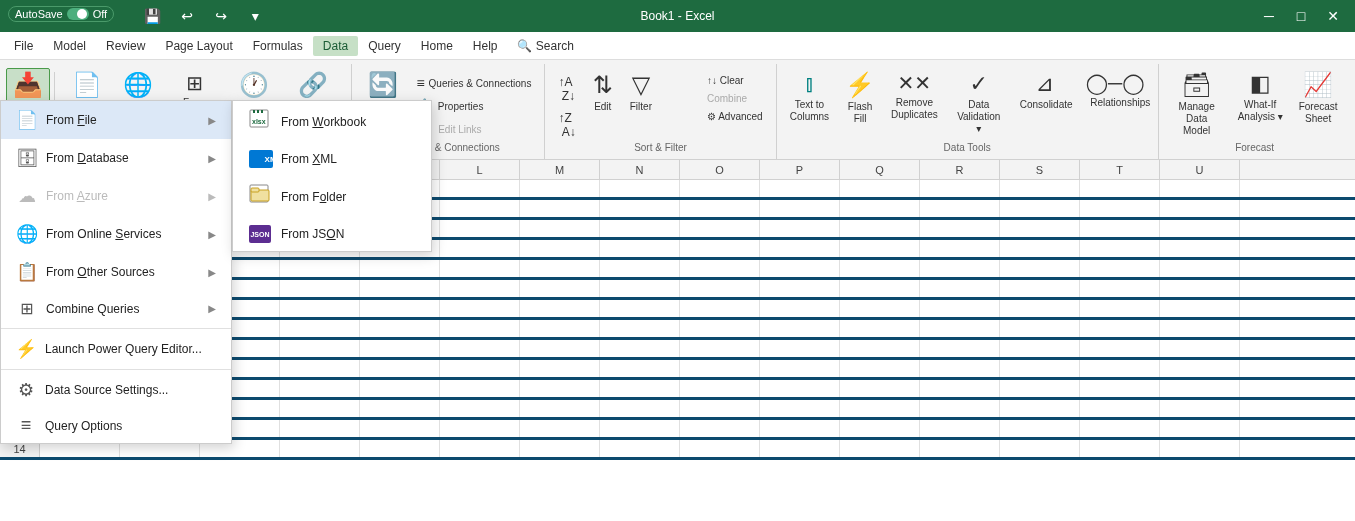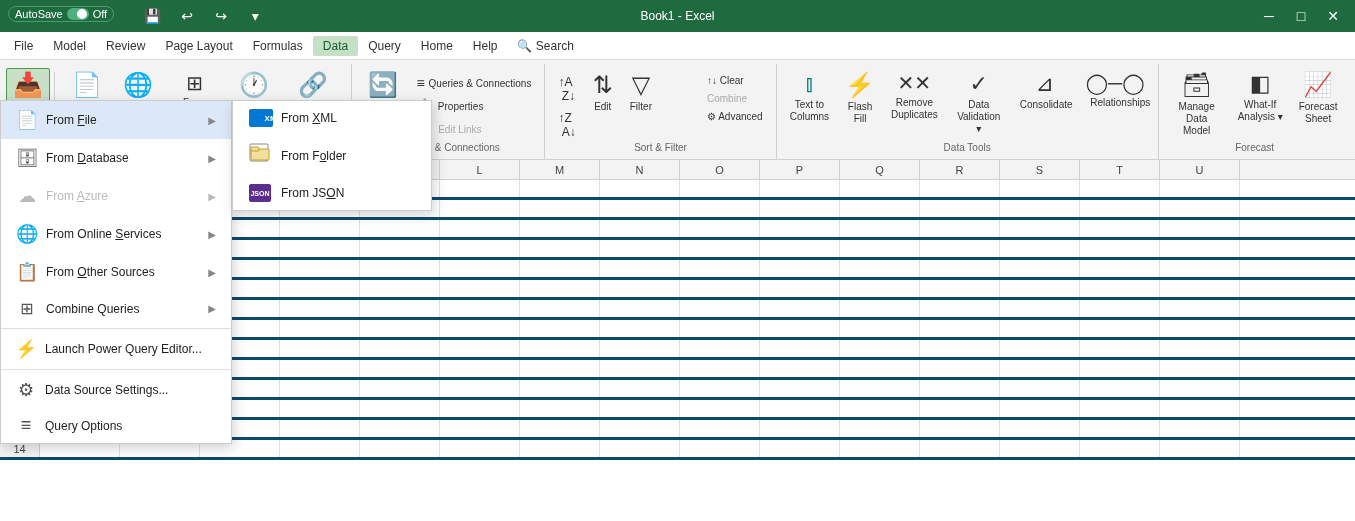--- a/index.html
+++ b/index.html
@@ -738,20 +738,32 @@
     <span>Data Source Settings...</span>
   </div>
   <div class="dropdown-standalone">
     <span class="dropdown-icon">≡</span>
     <span>Query Options</span>
   </div>
 </div>
 
 <div class="from-file-submenu">
 
+  <div class="submenu-item">
+    <span class="submenu-icon">
+      <svg width="22" height="20" viewBox="0 0 22 20">
+        <rect x="1" y="1" width="18" height="17" rx="1" fill="#fff" stroke="#888" stroke-width="1"></rect>
+        <rect x="4" y="1" width="2" height="3" fill="#1e6b40"></rect>
+        <rect x="8" y="1" width="2" height="3" fill="#1e6b40"></rect>
+        <rect x="12" y="1" width="2" height="3" fill="#1e6b40"></rect>
+        <text x="3" y="15" font-size="7" fill="#1e6b40" font-weight="bold">xlsx</text>
+      </svg>
+    </span>
+    <span>From <span class="ul">W</span>orkbook</span>
+  </div>
 
 
   <div class="submenu-item">
     <span class="submenu-icon">
       <div class="xml-icon">XML</div>
     </span>
     <span>From <span class="ul">X</span>ML</span>
   </div>
 
   <div class="submenu-item">

